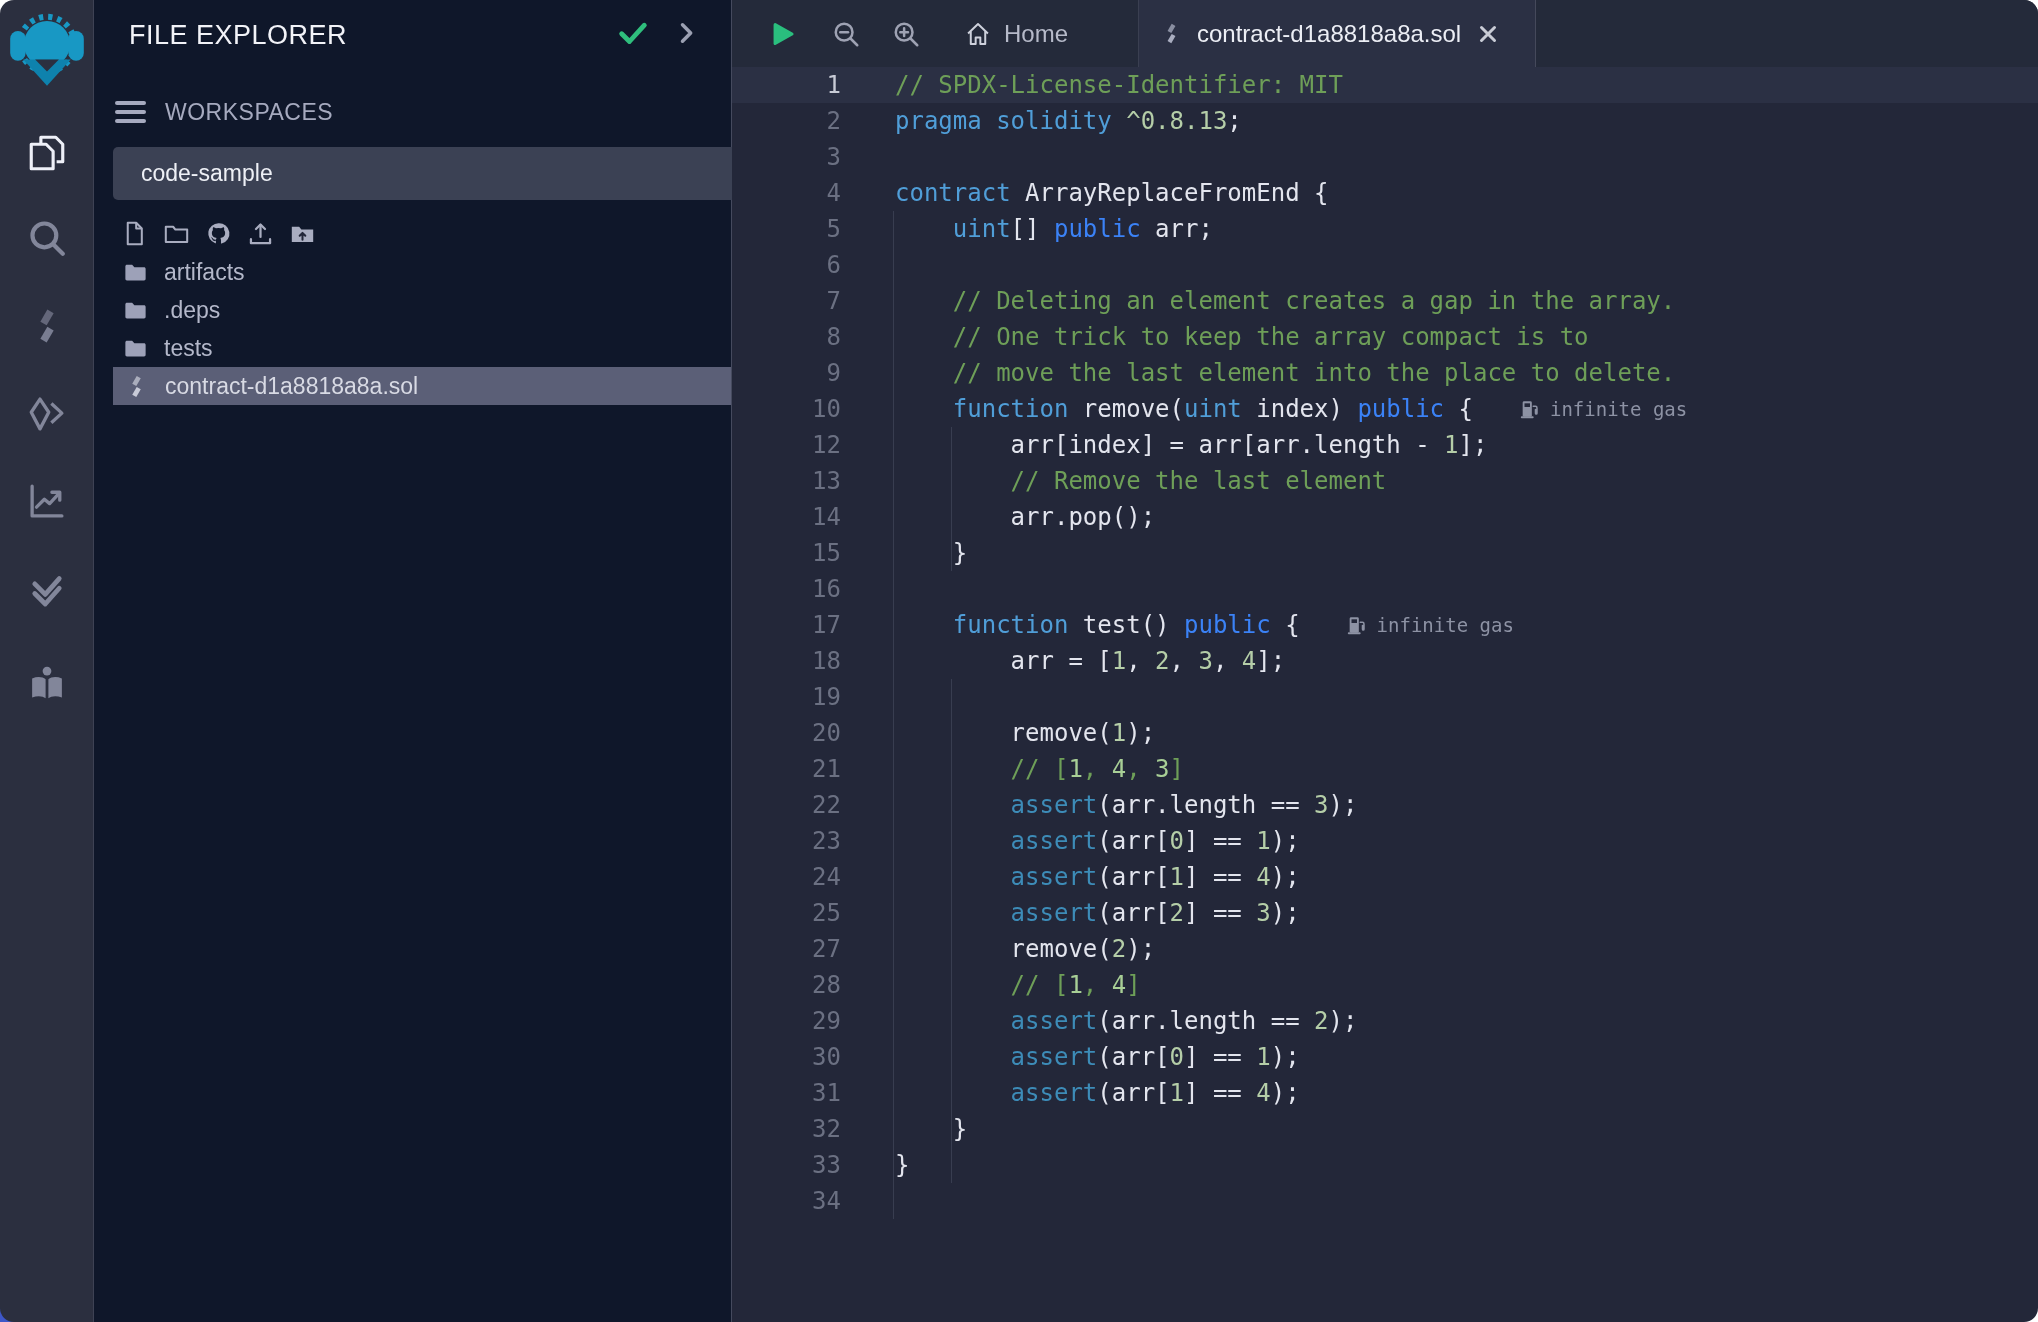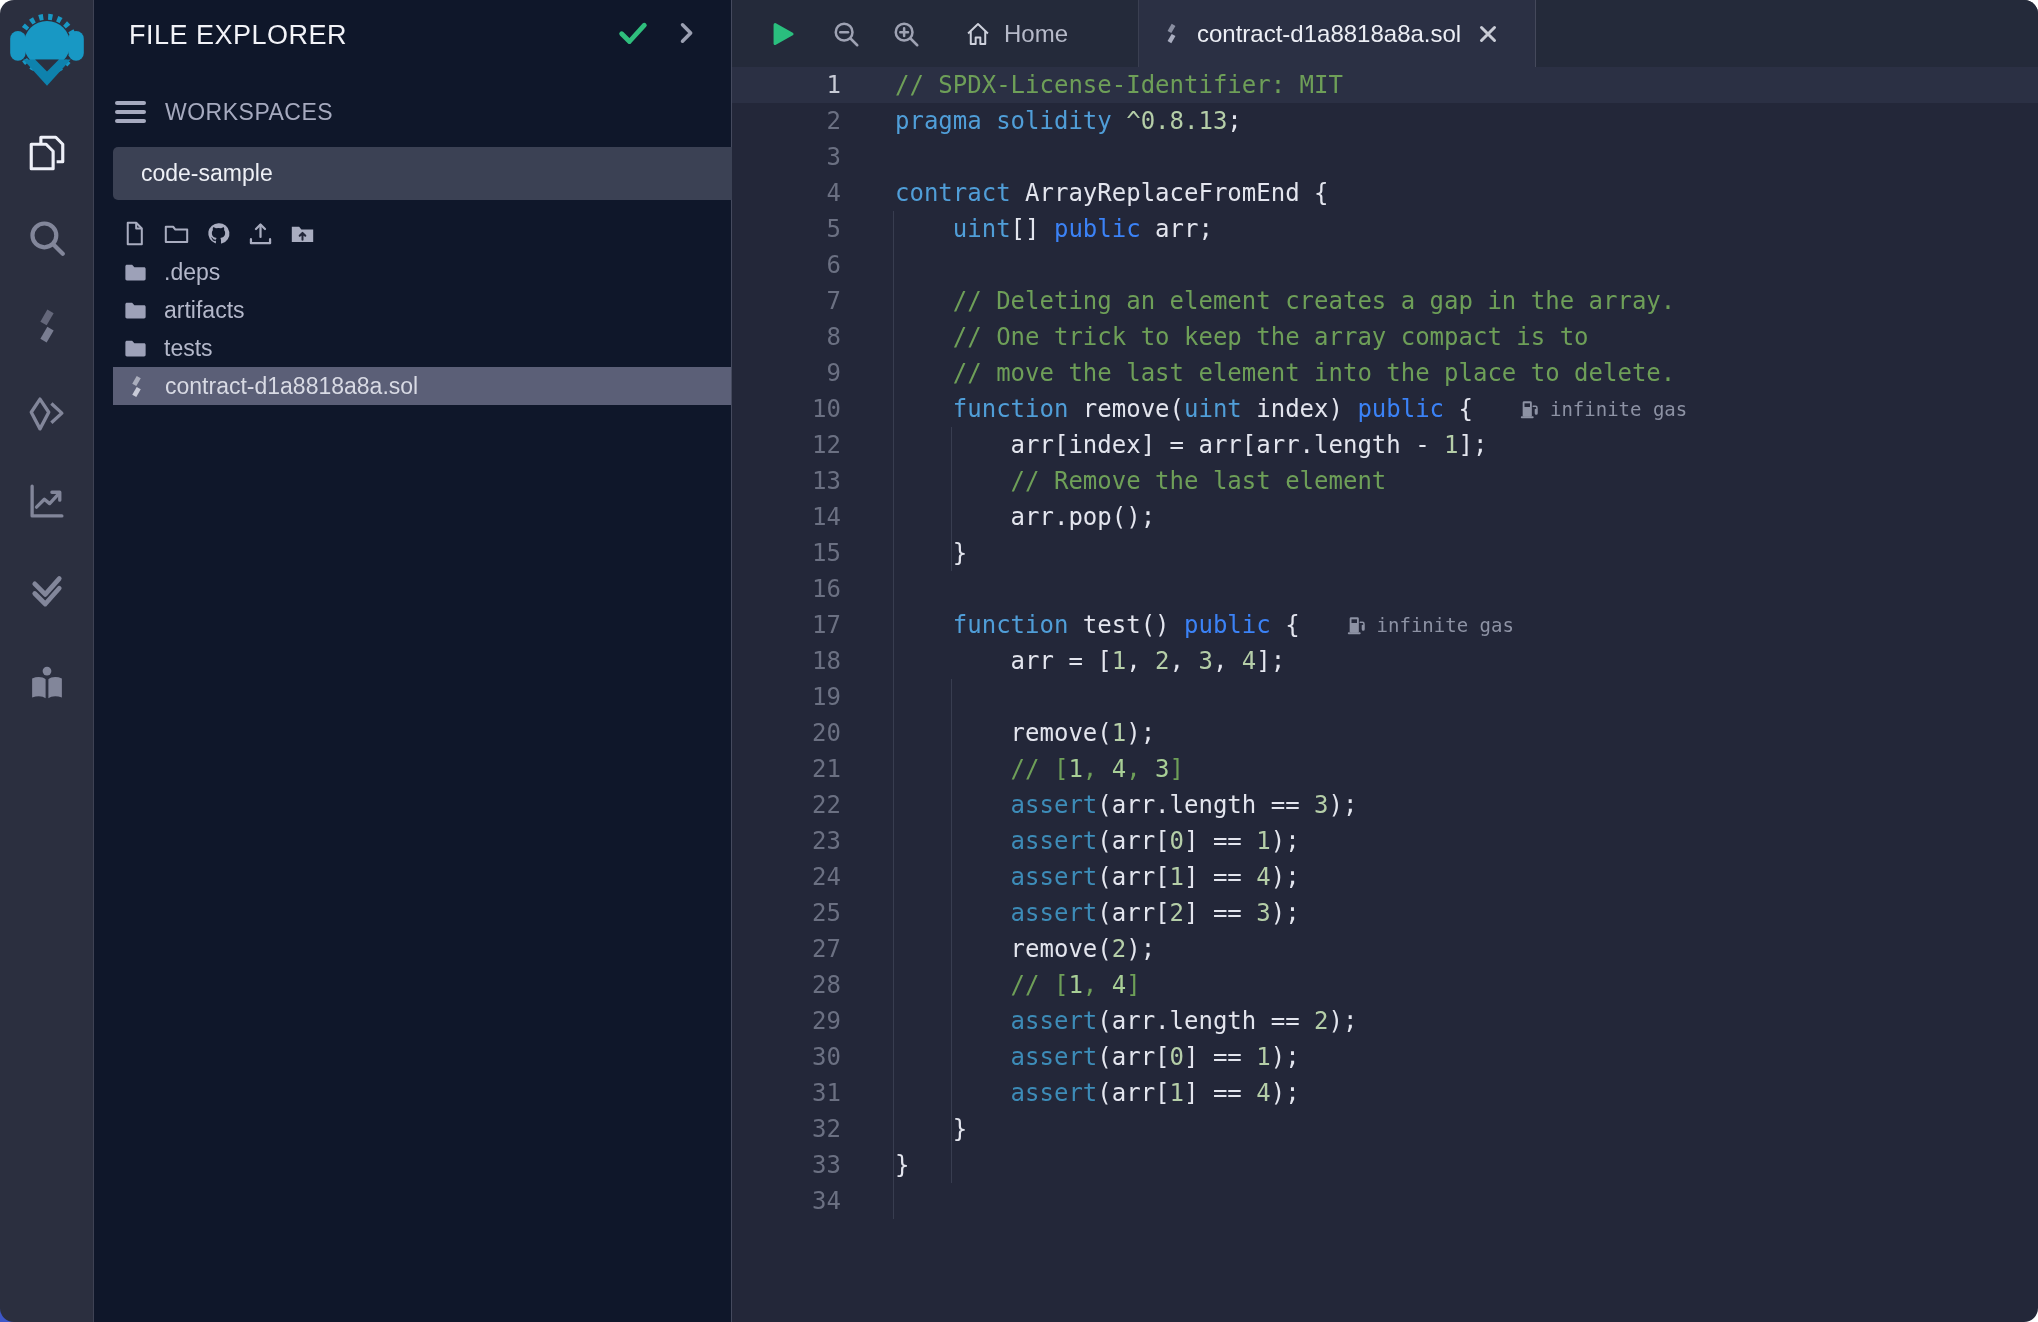--- a/index.html
+++ b/index.html
@@ -202,27 +202,27 @@
                 <path d="M2.5 6 H9 L11 8.5 H21.5 V19.5 H2.5 Z" fill="currentColor"></path>
                 <path d="M12 17.5 V12 M9.5 14 L12 11.5 L14.5 14" fill="none" stroke="#232739" stroke-width="1.8" stroke-linecap="round" stroke-linejoin="round"></path>
               </svg></span>
           </div>
         </div>
       <div class="fe-tree" id="fe-tree">
           <div class="tree-row">
             <span class="t-icon"><svg viewBox="0 0 24 24">
                 <path d="M3 6.4 C3 5.6 3.6 5 4.4 5 H9 L11 7.4 H19.6 C20.4 7.4 21 8 21 8.8 V17.6 C21 18.4 20.4 19 19.6 19 H4.4 C3.6 19 3 18.4 3 17.6 Z" fill="currentColor"></path>
               </svg></span>
-            <span class="t-label">.deps</span>
+            <span class="t-label">artifacts</span>
           </div>
           <div class="tree-row">
             <span class="t-icon"><svg viewBox="0 0 24 24">
                 <path d="M3 6.4 C3 5.6 3.6 5 4.4 5 H9 L11 7.4 H19.6 C20.4 7.4 21 8 21 8.8 V17.6 C21 18.4 20.4 19 19.6 19 H4.4 C3.6 19 3 18.4 3 17.6 Z" fill="currentColor"></path>
               </svg></span>
-            <span class="t-label">artifacts</span>
+            <span class="t-label">.deps</span>
           </div>
           <div class="tree-row">
             <span class="t-icon"><svg viewBox="0 0 24 24">
                 <path d="M3 6.4 C3 5.6 3.6 5 4.4 5 H9 L11 7.4 H19.6 C20.4 7.4 21 8 21 8.8 V17.6 C21 18.4 20.4 19 19.6 19 H4.4 C3.6 19 3 18.4 3 17.6 Z" fill="currentColor"></path>
               </svg></span>
             <span class="t-label">tests</span>
           </div>
           <div class="tree-row selected">
             <span class="t-icon"><svg viewBox="0 0 24 24">
                 <path d="M8.2 9.5 L12.2 2.6 L15.8 4.7 L11.8 11.6 Z" fill="currentColor" opacity="0.65"></path>

